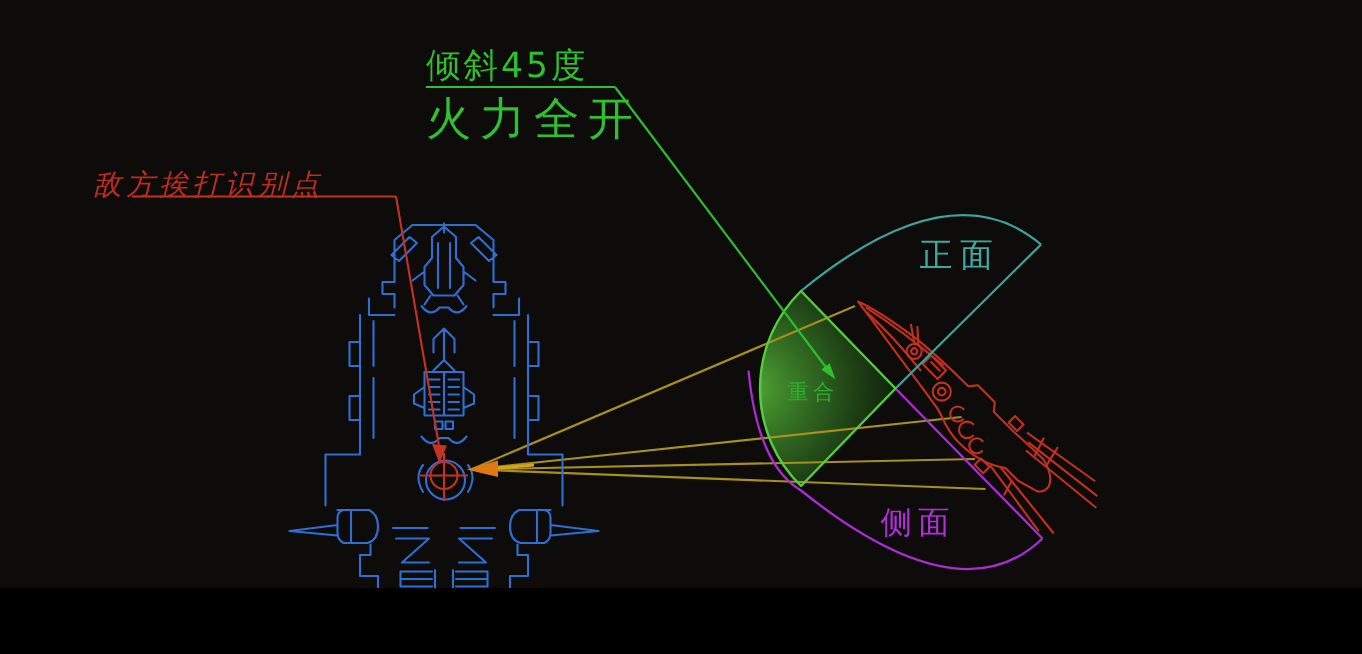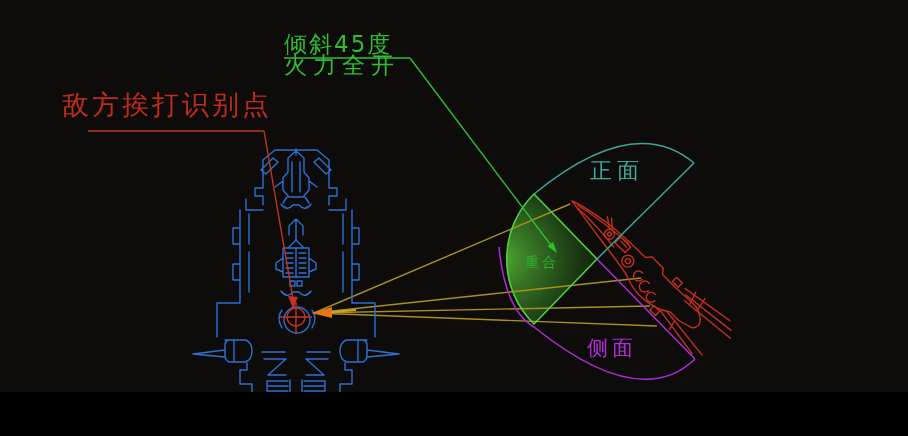--- a/index.html
+++ b/index.html
@@ -7,23 +7,23 @@
     position:relative;width:908px;height:392px;background:#0d0c0b;
     overflow:hidden;font-family:"DejaVu Sans","Liberation Sans",sans-serif;
   }
   #stage svg{position:absolute;left:0;top:0;}
   .lbl{position:absolute;white-space:nowrap;line-height:1;}
   .lbl-green{color:#2fbf2f;}
   .lbl-red{color:#bf2c1e;}
   .lbl-cyan{color:#3fa89f;}
   .lbl-magenta{color:#b02fd6;text-align:center;}
   #tilt-line1{left:284px;top:33px;font-size:23px;letter-spacing:2px;}
-  #tilt-line2{left:284px;top:54px;font-size:23px;letter-spacing:6px;}
-  #enemy-point{left:62px;top:91px;font-size:27px;letter-spacing:3px;}
-  #front-label{left:590px;top:160px;font-size:22px;letter-spacing:5px;}
+  #tilt-line2{left:284px;top:65px;font-size:30px;letter-spacing:6px;}
+  #enemy-point{left:62px;top:114px;font-size:19px;letter-spacing:3px;font-style:italic;}
+  #front-label{left:613px;top:160px;font-size:22px;letter-spacing:5px;}
   #overlap-label{left:525px;top:255px;font-size:14px;letter-spacing:3px;color:#2fae2f;}
   #side-label{left:587px;top:338px;font-size:21px;letter-spacing:4px;}
 </style>
 </head>
 <body>
 
 <div id="stage">
 
   <svg width="908" height="436" viewBox="0 0 908 436">
     <defs>

